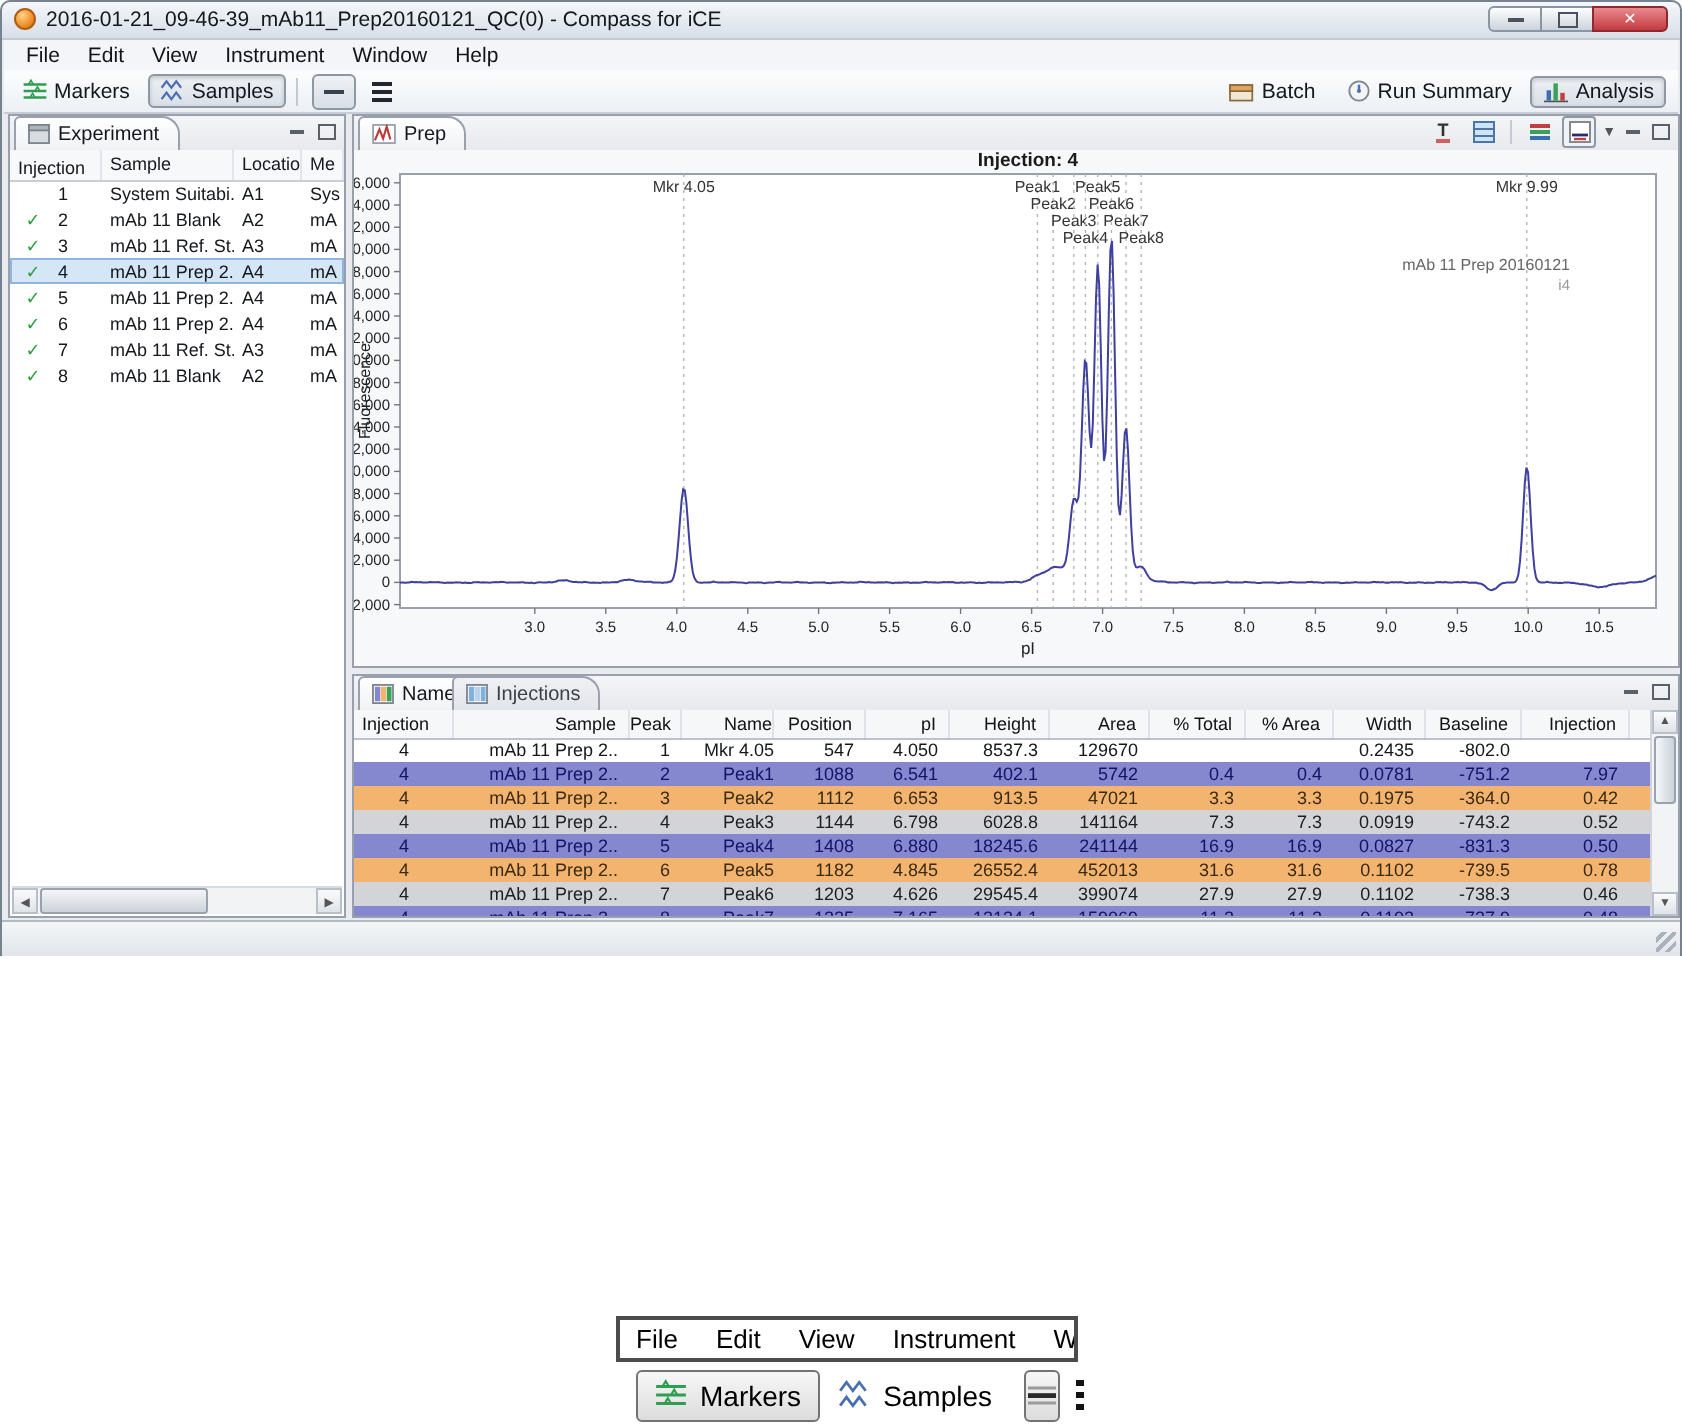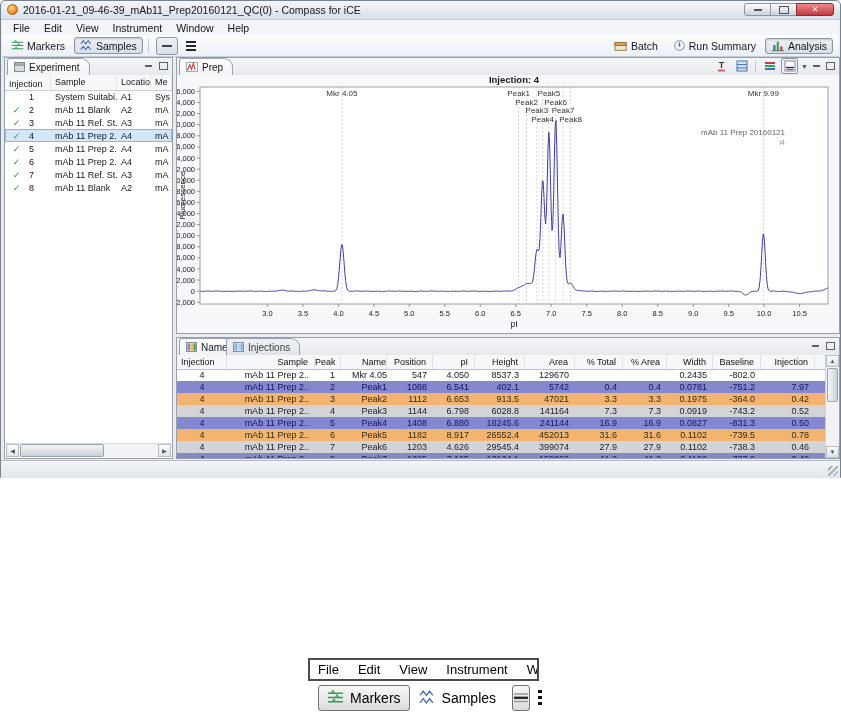--- a/index.html
+++ b/index.html
@@ -593,21 +593,21 @@
             <div class="pk-cell pc10">0.0827</div>
             <div class="pk-cell pc11">-831.3</div>
             <div class="pk-cell pc12">0.50</div>
           </div>
           <div class="pk-row orange">
             <div class="pk-cell pc0">4</div>
             <div class="pk-cell pc1">mAb 11 Prep 2..</div>
             <div class="pk-cell pc2">6</div>
             <div class="pk-cell pc3">Peak5</div>
             <div class="pk-cell pc4">1182</div>
-            <div class="pk-cell pc5">8.917</div>
+            <div class="pk-cell pc5">4.845</div>
             <div class="pk-cell pc6">26552.4</div>
             <div class="pk-cell pc7">452013</div>
             <div class="pk-cell pc8">31.6</div>
             <div class="pk-cell pc9">31.6</div>
             <div class="pk-cell pc10">0.1102</div>
             <div class="pk-cell pc11">-739.5</div>
             <div class="pk-cell pc12">0.78</div>
           </div>
           <div class="pk-row gray">
             <div class="pk-cell pc0">4</div>

